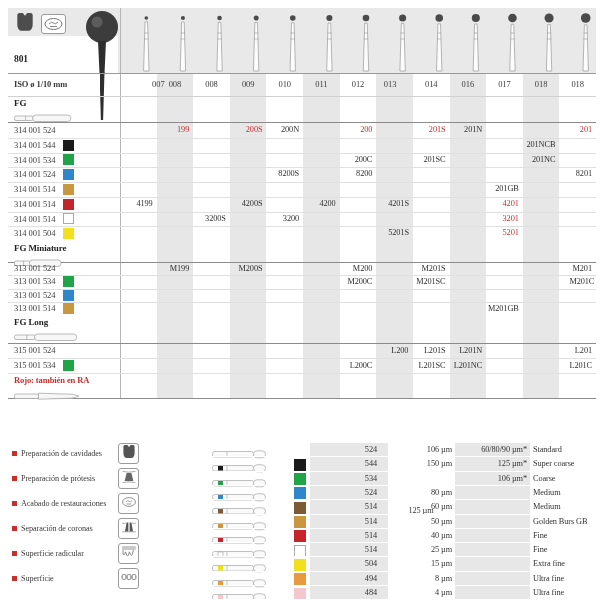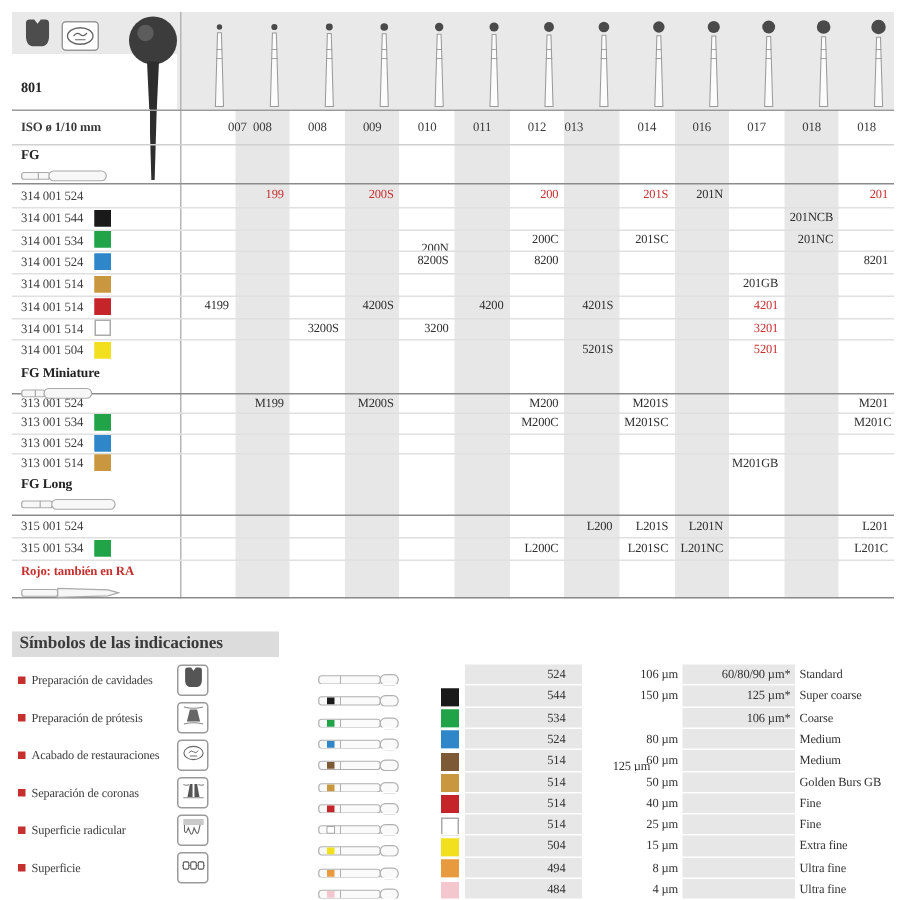--- a/index.html
+++ b/index.html
@@ -101,36 +101,36 @@
       <div style="position: absolute; left: 0px; top: 335px; width: 588px; height: 1px; background: rgb(139, 139, 139);"></div>
       <div style="position: absolute; left: 0px; top: 390px; width: 588px; height: 1px; background: rgb(139, 139, 139);"></div>
       <div style="position: absolute; left: 6px; top: 65px; height: 23px; line-height: 23px; font-size: 8.5px; font-weight: bold; color: rgb(58, 58, 58);">ISO ø 1/10 mm</div>
       <div style="position: absolute; left: 112px; top: 65px; width: 36.6154px; height: 23px; line-height: 23px; text-align: center; font-size: 8.5px; color: rgb(58, 58, 58); padding-left: 20px;">007</div>
       <div style="position: absolute; left: 148.615px; top: 65px; width: 36.6154px; height: 23px; line-height: 23px; text-align: center; font-size: 8.5px; color: rgb(58, 58, 58);">008</div>
       <div style="position: absolute; left: 185.231px; top: 65px; width: 36.6154px; height: 23px; line-height: 23px; text-align: center; font-size: 8.5px; color: rgb(58, 58, 58);">008</div>
       <div style="position: absolute; left: 221.846px; top: 65px; width: 36.6154px; height: 23px; line-height: 23px; text-align: center; font-size: 8.5px; color: rgb(58, 58, 58);">009</div>
       <div style="position: absolute; left: 258.462px; top: 65px; width: 36.6154px; height: 23px; line-height: 23px; text-align: center; font-size: 8.5px; color: rgb(58, 58, 58);">010</div>
       <div style="position: absolute; left: 295.077px; top: 65px; width: 36.6154px; height: 23px; line-height: 23px; text-align: center; font-size: 8.5px; color: rgb(58, 58, 58);">011</div>
       <div style="position: absolute; left: 331.692px; top: 65px; width: 36.6154px; height: 23px; line-height: 23px; text-align: center; font-size: 8.5px; color: rgb(58, 58, 58);">012</div>
-      <div style="position: absolute; left: 368.308px; top: 65px; width: 20px; height: 23px; line-height: 23px; text-align: left; font-size: 8.5px; color: rgb(58, 58, 58);">013</div>
+      <div style="position: absolute; left: 368.308px; top: 65px; width: 20px; height: 23px; line-height: 23px; text-align: right; font-size: 8.5px; color: rgb(58, 58, 58);">013</div>
       <div style="position: absolute; left: 404.923px; top: 65px; width: 36.6154px; height: 23px; line-height: 23px; text-align: center; font-size: 8.5px; color: rgb(58, 58, 58);">014</div>
       <div style="position: absolute; left: 441.538px; top: 65px; width: 36.6154px; height: 23px; line-height: 23px; text-align: center; font-size: 8.5px; color: rgb(58, 58, 58);">016</div>
       <div style="position: absolute; left: 478.154px; top: 65px; width: 36.6154px; height: 23px; line-height: 23px; text-align: center; font-size: 8.5px; color: rgb(58, 58, 58);">017</div>
       <div style="position: absolute; left: 514.769px; top: 65px; width: 36.6154px; height: 23px; line-height: 23px; text-align: center; font-size: 8.5px; color: rgb(58, 58, 58);">018</div>
       <div style="position: absolute; left: 551.385px; top: 65px; width: 36.6154px; height: 23px; line-height: 23px; text-align: center; font-size: 8.5px; color: rgb(58, 58, 58);">018</div>
       <div style="position: absolute; left: 6px; top: 90px; font-size: 9px; font-weight: bold; color: rgb(34, 34, 34);">FG</div>
       <div style="position: absolute; left: 6px; top: 101px; width: 70px; height: 10px;"><svg width="58" height="10" xmlns="http://www.w3.org/2000/svg">
           <rect x="0.5" y="3" width="18.56" height="4.5" rx="1.5" fill="#f7f7f7" stroke="#aaa" stroke-width="0.8"></rect>
           <rect x="18.56" y="2" width="38.28" height="6.5" rx="3.2" fill="#f7f7f7" stroke="#aaa" stroke-width="0.8"></rect>
           <line x1="11.600000000000001" y1="3" x2="11.600000000000001" y2="7.5" stroke="#aaa" stroke-width="0.8"></line>
         </svg></div>
       <div style="position: absolute; left: 6px; top: 115px; height: 14.75px; line-height: 14.75px; font-size: 8.5px; color: rgb(61, 61, 61);">314 001 524</div>
       <div style="position: absolute; left: 148.615px; top: 115px; width: 32.6154px; height: 14.75px; line-height: 14.75px; text-align: right; font-size: 8.3px; color: rgb(197, 48, 47);">199</div>
       <div style="position: absolute; left: 221.846px; top: 115px; width: 32.6154px; height: 14.75px; line-height: 14.75px; text-align: right; font-size: 8.3px; color: rgb(197, 48, 47);">200S</div>
-      <div style="position: absolute; left: 258.462px; top: 115px; width: 32.6154px; height: 14.75px; line-height: 14.75px; text-align: right; font-size: 8.3px; color: rgb(47, 47, 47); margin-top: 36px;">200N</div>
+      <div style="position: absolute; left: 258.462px; top: 115px; width: 32.6154px; height: 14.75px; line-height: 14.75px; text-align: right; font-size: 8.3px; color: rgb(47, 47, 47);">200N</div>
       <div style="position: absolute; left: 331.692px; top: 115px; width: 32.6154px; height: 14.75px; line-height: 14.75px; text-align: right; font-size: 8.3px; color: rgb(197, 48, 47);">200</div>
       <div style="position: absolute; left: 404.923px; top: 115px; width: 32.6154px; height: 14.75px; line-height: 14.75px; text-align: right; font-size: 8.3px; color: rgb(197, 48, 47);">201S</div>
       <div style="position: absolute; left: 441.538px; top: 115px; width: 32.6154px; height: 14.75px; line-height: 14.75px; text-align: right; font-size: 8.3px; color: rgb(47, 47, 47);">201N</div>
       <div style="position: absolute; left: 551.385px; top: 115px; width: 32.6154px; height: 14.75px; line-height: 14.75px; text-align: right; font-size: 8.3px; color: rgb(197, 48, 47);">201</div>
       <div style="position: absolute; left: 0px; top: 129.75px; width: 588px; height: 1px; background: rgb(224, 224, 224);"></div>
       <div style="position: absolute; left: 6px; top: 129.75px; height: 14.75px; line-height: 14.75px; font-size: 8.5px; color: rgb(61, 61, 61);">314 001 544</div>
       <div style="position: absolute; left: 55px; top: 131.625px; width: 9px; height: 9px; background: rgb(26, 26, 26); border: 1px solid rgb(26, 26, 26);"></div>
       <div style="position: absolute; left: 514.769px; top: 129.75px; width: 32.6154px; height: 14.75px; line-height: 14.75px; text-align: right; font-size: 8.3px; color: rgb(47, 47, 47);">201NCB</div>
       <div style="position: absolute; left: 0px; top: 144.5px; width: 588px; height: 1px; background: rgb(224, 224, 224);"></div>
       <div style="position: absolute; left: 6px; top: 144.5px; height: 14.75px; line-height: 14.75px; font-size: 8.5px; color: rgb(61, 61, 61);">314 001 534</div>
@@ -212,21 +212,20 @@
       <div style="position: absolute; left: 551.385px; top: 350px; width: 32.6154px; height: 15px; line-height: 15px; text-align: right; font-size: 8.3px; color: rgb(47, 47, 47);">L201C</div>
       <div style="position: absolute; left: 0px; top: 365px; width: 588px; height: 1px; background: rgb(224, 224, 224);"></div>
       <div style="position: absolute; left: 6px; top: 367px; font-size: 8.5px; font-weight: bold; color: rgb(197, 48, 47);">Rojo: también en RA</div>
       <div style="position: absolute; left: 6px; top: 379px; width: 70px; height: 10px;"><svg width="66" height="10">
           <rect x="0.5" y="3" width="24" height="4.5" rx="1.5" fill="#f7f7f7" stroke="#aaa" stroke-width="0.8"></rect>
           <polygon points="24.5,2.2 58,3.2 65,5.2 58,7.2 24.5,8.2" fill="#f7f7f7" stroke="#aaa" stroke-width="0.8"></polygon>
         </svg></div>
     </div>
 
   <div class="abs" id="symbols" style="left:8px;top:421px;width:194px;height:179px;">
-    <div class="titlebar" style="left:0;top:0;width:178px;height:17px;">Símbolos de las indicaciones</div>
   <div style="position: absolute; left: 4px; top: 29.5px; width: 5px; height: 5px; background: rgb(197, 48, 47);"></div>
       <div style="position: absolute; left: 13px; top: 26px; height: 13px; line-height: 13px; font-size: 8.2px; color: rgb(61, 61, 61);">Preparación de cavidades</div>
       <div style="position: absolute; left: 110px; top: 22px; width: 19px; height: 19px; border: 1px solid rgb(154, 154, 154); border-radius: 3px; background: rgb(255, 255, 255); text-align: center; line-height: 18px;"><span><svg width="16" height="16" viewBox="0 0 20 19">
             <path d="M3,3 C3,1.4 4,0.8 5.2,0.8 h2.8 l2,2.6 2,-2.6 h2.8 c1.2,0 2.2,0.6 2.2,2.2 v8 c0,4 -2,6 -4,6 H7 c-2,0 -4,-2 -4,-6 z" fill="#555"></path>
           </svg></span></div>
       <div style="position: absolute; left: 4px; top: 54.5px; width: 5px; height: 5px; background: rgb(197, 48, 47);"></div>
       <div style="position: absolute; left: 13px; top: 51px; height: 13px; line-height: 13px; font-size: 8.2px; color: rgb(61, 61, 61);">Preparación de prótesis</div>
       <div style="position: absolute; left: 110px; top: 47px; width: 19px; height: 19px; border: 1px solid rgb(154, 154, 154); border-radius: 3px; background: rgb(255, 255, 255); text-align: center; line-height: 18px;"><span><svg width="16" height="16" viewBox="0 0 20 20">
             <path d="M2,3 q8,2 16,0" fill="none" stroke="#888" stroke-width="0.9"></path>
             <path d="M7,5 h6 l2.5,10 h-11 z" fill="#666"></path>

